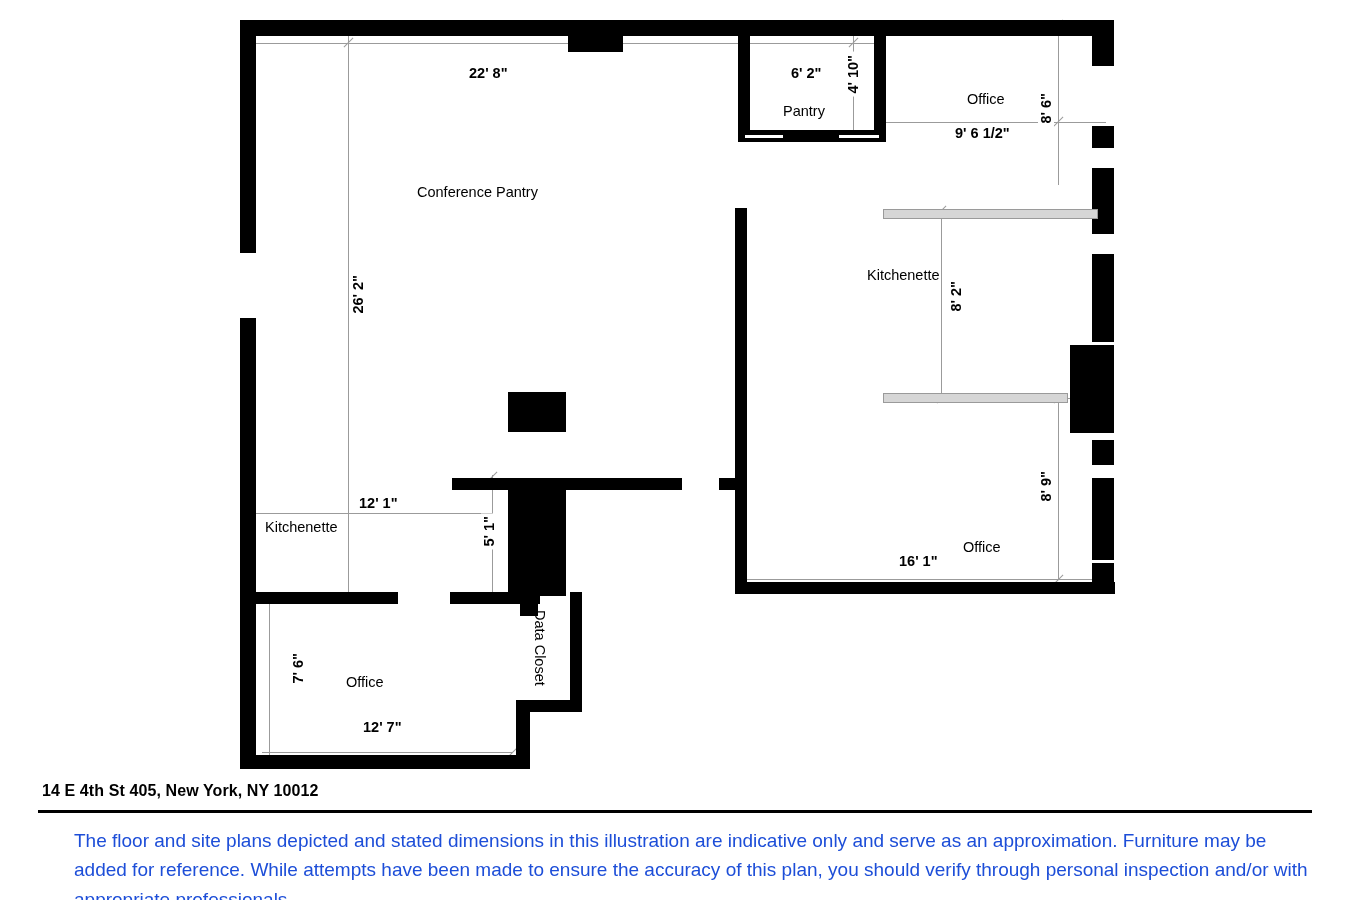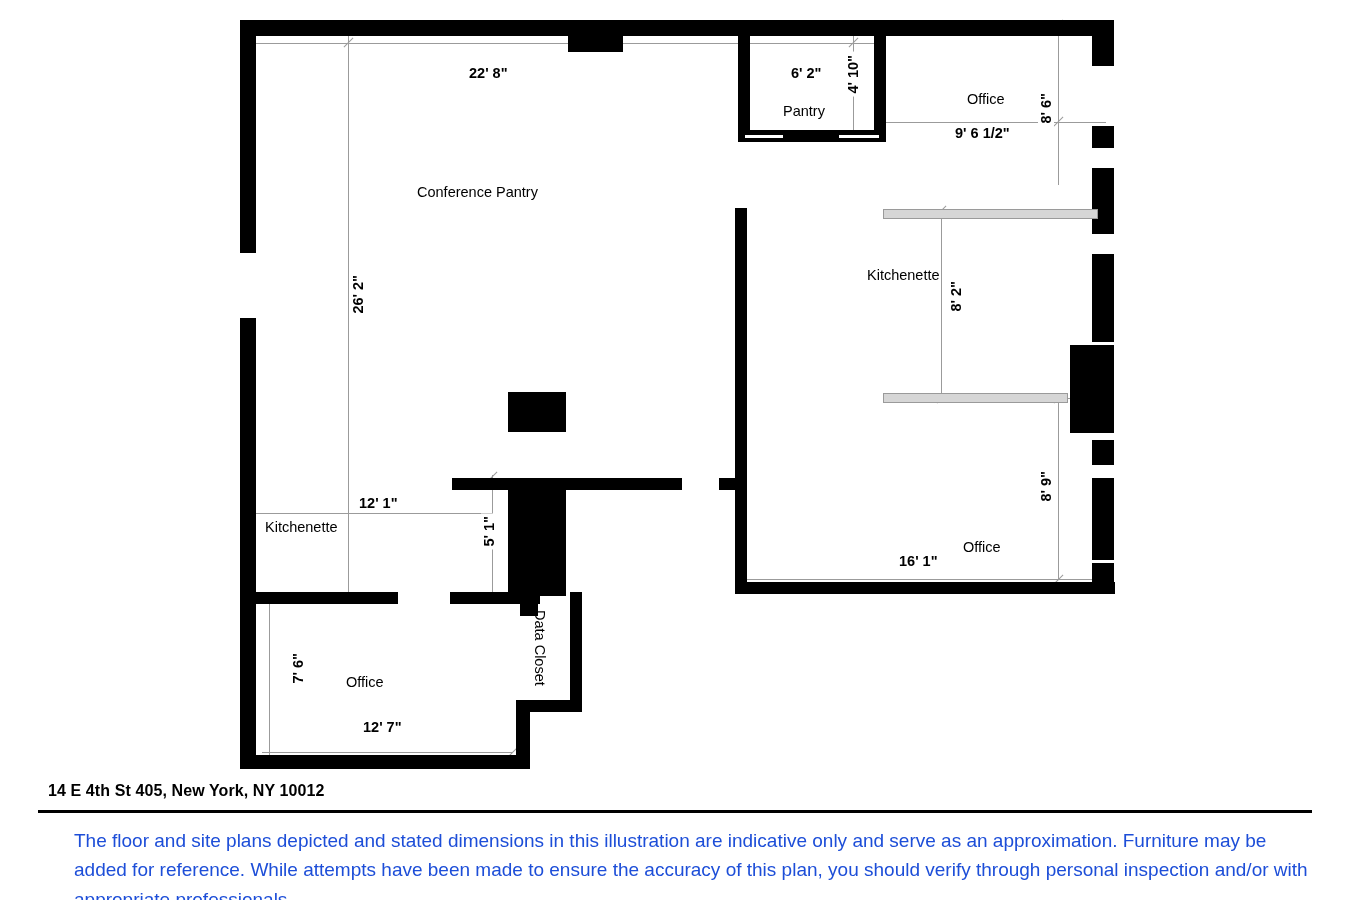--- a/index.html
+++ b/index.html
@@ -75,21 +75,21 @@
     box-sizing: border-box;
   }
   #footer {
     position: absolute;
     left: 0;
     top: 772px;
     width: 1350px;
   }
   #addr {
     position: absolute;
-    left: 48px;
+    left: 42px;
     top: 10px;
     font-size: 16px;
     font-weight: bold;
     letter-spacing: 0.1px;
   }
   #rule {
     position: absolute;
     left: 38px;
     top: 38px;
     width: 1274px;

